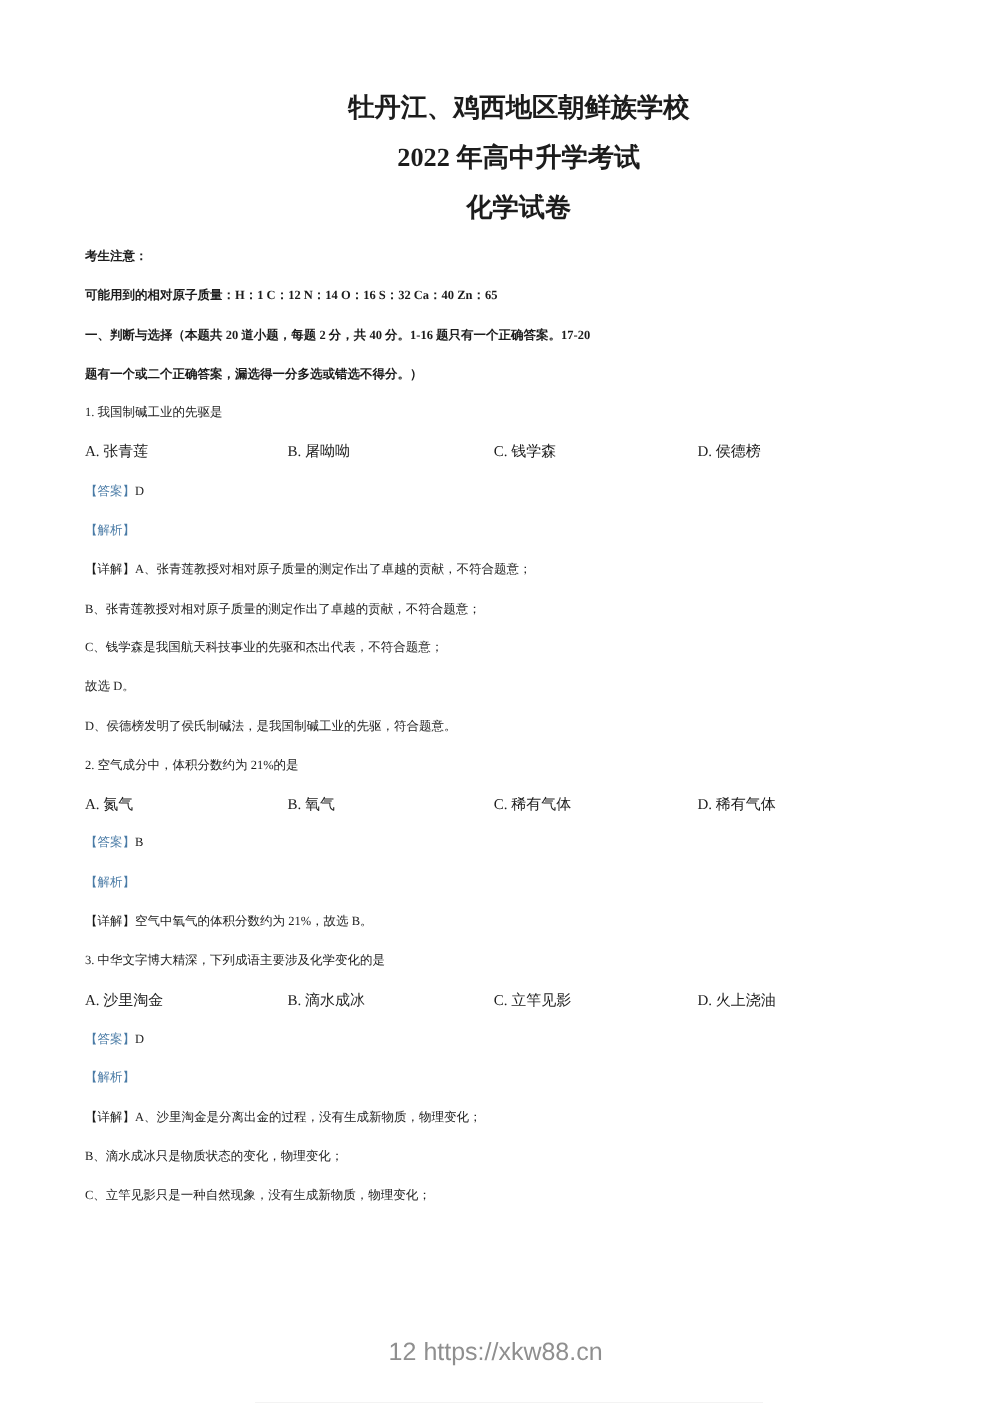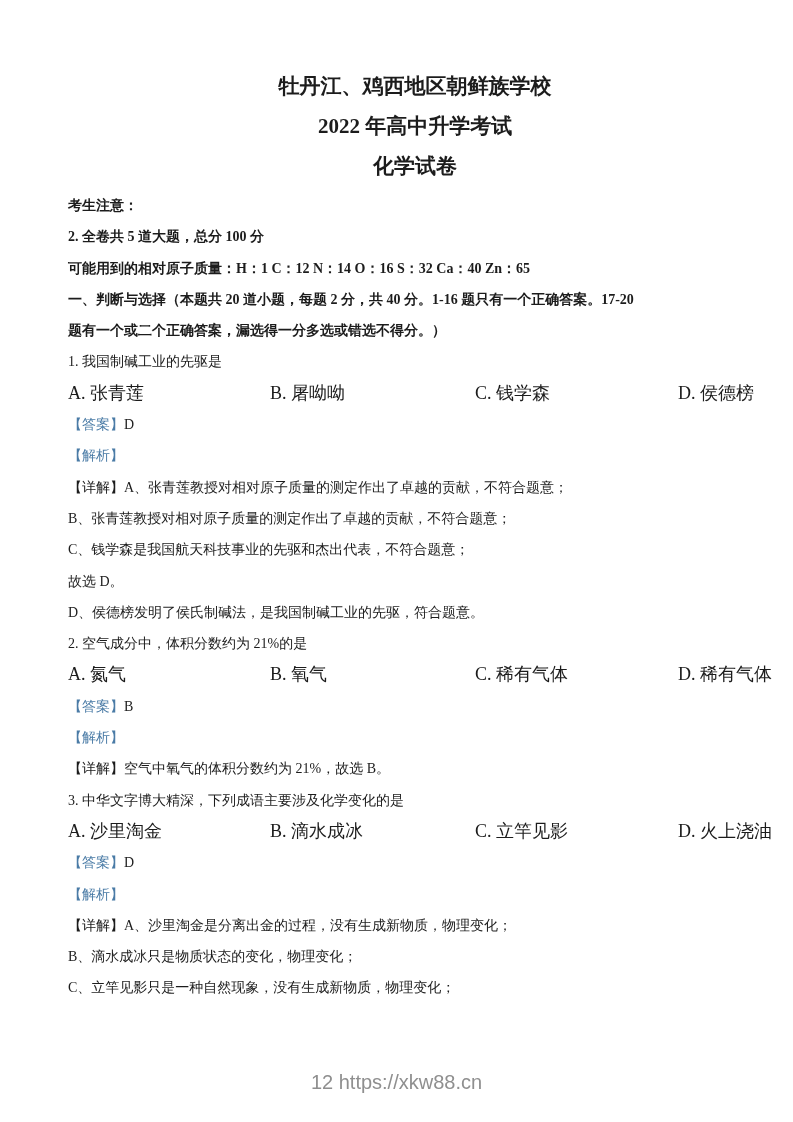--- a/index.html
+++ b/index.html
@@ -4,23 +4,23 @@
 <style>
   html,body{margin:0;padding:0;background:#e9e9e9;}
   .page{
     width:793px;height:1122px;margin:0 auto;background:#ffffff;
     font-family:"Liberation Serif","DejaVu Serif",serif;color:#1c1c1c;
     position:relative;box-sizing:border-box;padding:66px 31px 0 68px;overflow:hidden;
   }
   .titles{text-align:center;}
   .t-line{font-weight:bold;font-size:21px;line-height:40px;white-space:nowrap;}
   .doc-body{margin-top:4px;}
-  .line{font-size:14px;line-height:31.3px;white-space:nowrap;}
+  .line{font-size:10px;line-height:31.3px;white-space:nowrap;}
   .bold{font-weight:bold;}
-  .opts{display:grid;grid-template-columns:162px 165px 163px auto;font-size:18px;line-height:31.3px;gap:40px;}
+  .opts{display:grid;grid-template-columns:162px 165px 163px auto;font-size:12px;line-height:31.3px;}
   .opts span{white-space:nowrap;}
   .ans-label{color:#4a7ba6;}
   .footer{
     position:absolute;left:0;right:0;bottom:28px;text-align:center;
     font-family:"Liberation Sans","DejaVu Sans",sans-serif;font-size:20px;color:#8f8f8f;
   }
 </style>
 </head>
 <body>
 
@@ -28,21 +28,20 @@
 
   <div class="titles">
     <div class="t-line">牡丹江、鸡西地区朝鲜族学校</div>
     <div class="t-line">2022 年高中升学考试</div>
     <div class="t-line">化学试卷</div>
   </div>
 
   <div class="doc-body">
 
     <div class="line bold">考生注意：</div>
-    <div class="line bold">2. 全卷共 5 道大题，总分 100 分</div>
     <div class="line bold">可能用到的相对原子质量：H：1   C：12   N：14   O：16   S：32   Ca：40   Zn：65</div>
 
     <div class="line bold">一、判断与选择（本题共 20 道小题，每题 2 分，共 40 分。1-16 题只有一个正确答案。17-20</div>
     <div class="line bold">题有一个或二个正确答案，漏选得一分多选或错选不得分。）</div>
 
     <div>
       <div class="line">1. 我国制碱工业的先驱是</div>
       <div class="opts">
         <span>A. 张青莲</span>
         <span>B. 屠呦呦</span>

